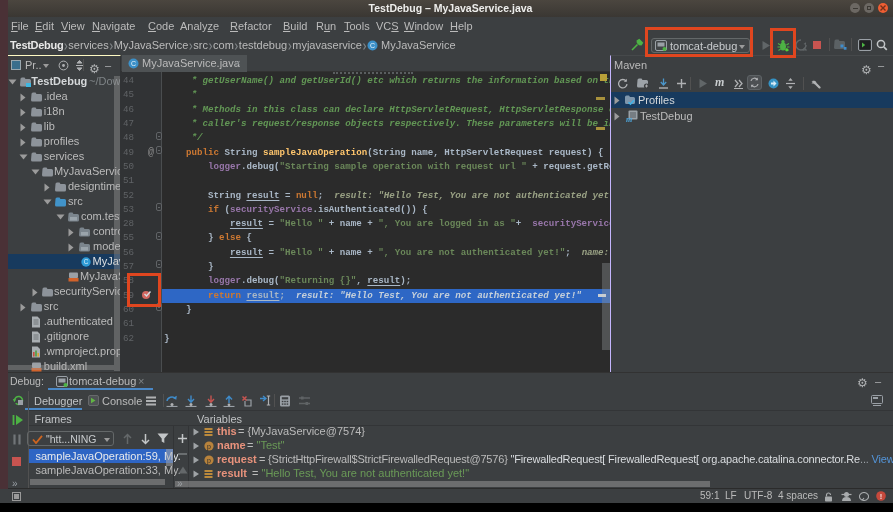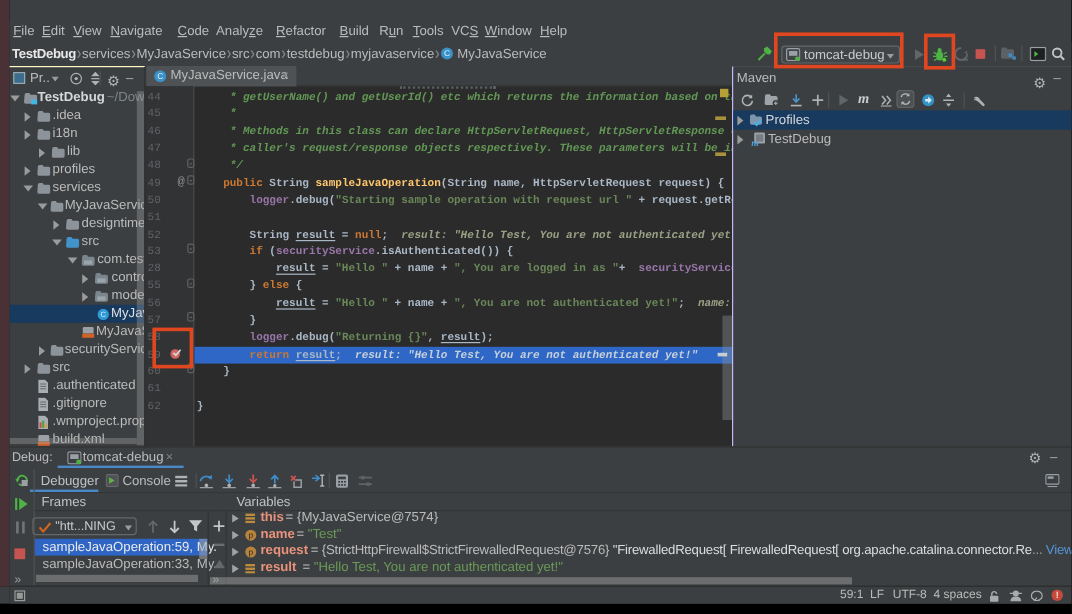--- a/index.html
+++ b/index.html
@@ -47,20 +47,33 @@
 .gear::before { content:"\2699"; font-size:12px; color:#afb1b3; line-height:11px; }
 .arrdn { width:0; height:0; border-left:3.5px solid transparent; border-right:3.5px solid transparent; border-top:4px solid #9b9b9b; display:inline-block; }
 .vname { color:#e8927c; font-weight:bold; }
 .vrow { line-height:14px; font-size:11px; }
 </style></head>
 <body>
 <div class="strip"></div>
 <div class="abs" style="left:0;top:489px;width:8px;height:14px;background:#3c3f41;"></div>
 <div class="win">
 
+  <div class="titlebar">TestDebug – MyJavaService.java
+    <div class="wbtn" style="left:842px; background:#6c6863;">
+        <div class="abs" style="left:2.5px;top:4.5px;width:5px;height:1.4px;background:#3c3934;"></div>
+      </div>
+    <div class="wbtn" style="left:856px; background:#6c6863;">
+        <div class="abs" style="left:2.7px;top:2.7px;width:4.6px;height:4.6px;border:1.2px solid #3c3934;"></div>
+      </div>
+    <div class="wbtn" style="left:870px; background:#ef5e33;">
+        <svg class="abs" style="left:2px;top:2px" width="6" height="6" viewBox="0 0 6 6">
+          <path d="M0.5 0.5 L5.5 5.5 M5.5 0.5 L0.5 5.5" stroke="#73301a" stroke-width="1.4"></path>
+        </svg>
+      </div>
+  </div>
 
   <div class="menubar">
     <span style="left:3px"><u>F</u>ile</span>
     <span style="left:27px"><u>E</u>dit</span>
     <span style="left:53px"><u>V</u>iew</span>
     <span style="left:84px"><u>N</u>avigate</span>
     <span style="left:140px"><u>C</u>ode</span>
     <span style="left:172px">Analy<u>z</u>e</span>
     <span style="left:222px"><u>R</u>efactor</span>
     <span style="left:275px"><u>B</u>uild</span>
@@ -164,21 +177,21 @@
         </div>
 <div class="abs" style="left:0;top:30px;width:113px;height:15px;">
           <svg class="abs" style="left:12px;top:4px" width="6" height="9" viewBox="0 0 6 9">
             <path d="M0.5 0.5 l5 4 l-5 4 z" fill="#9b9b9b"></path>
           </svg>
           <svg class="abs" style="left:22.5px;top:3px" width="11" height="10" viewBox="0 0 11 10">
             <path d="M0.5 2 q0-1.5 1.5-1.5 h2.5 l1 1.5 h4 q1.5 0 1.5 1.5 v4.5 q0 1.5-1.5 1.5 h-8 q-1.5 0-1.5-1.5 z" fill="#8d939a"></path>
           </svg>
           <span class="abs" style="left:35.8px;top:0;line-height:15px;white-space:nowrap;color:#bbbbbb">i18n</span>
         </div>
-<div class="abs" style="left:12px;top:45px;width:113px;height:15px;padding-left:44px;">
+<div class="abs" style="left:0;top:45px;width:113px;height:15px;padding-left:44px;">
           <svg class="abs" style="left:12px;top:4px" width="6" height="9" viewBox="0 0 6 9">
             <path d="M0.5 0.5 l5 4 l-5 4 z" fill="#9b9b9b"></path>
           </svg>
           <svg class="abs" style="left:22.5px;top:3px" width="11" height="10" viewBox="0 0 11 10">
             <path d="M0.5 2 q0-1.5 1.5-1.5 h2.5 l1 1.5 h4 q1.5 0 1.5 1.5 v4.5 q0 1.5-1.5 1.5 h-8 q-1.5 0-1.5-1.5 z" fill="#8d939a"></path>
           </svg>
           <span class="abs" style="left:35.8px;top:0;line-height:15px;white-space:nowrap;color:#bbbbbb">lib</span>
         </div>
 <div class="abs" style="left:0;top:60px;width:113px;height:15px;">
           <svg class="abs" style="left:12px;top:4px" width="6" height="9" viewBox="0 0 6 9">

